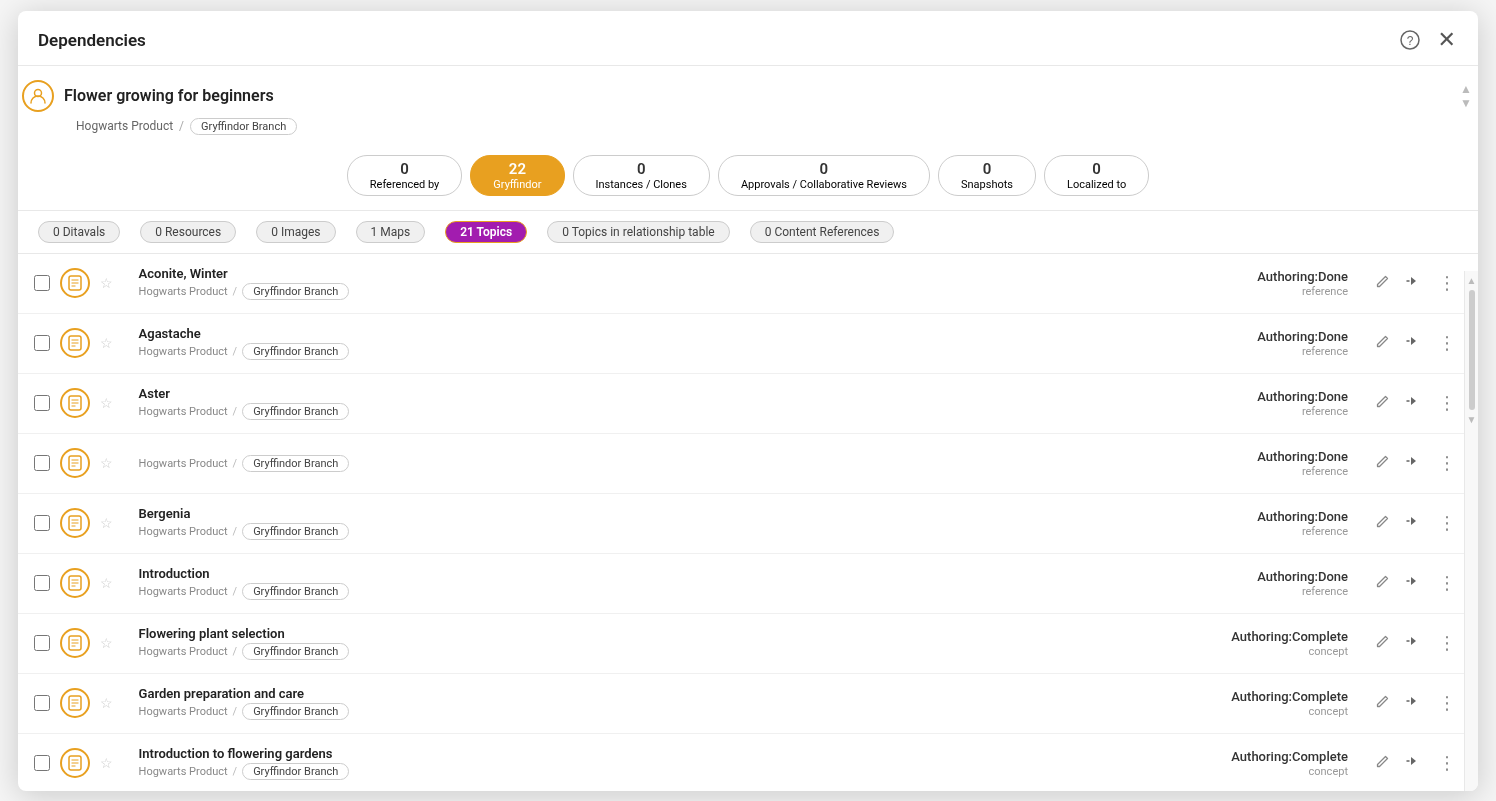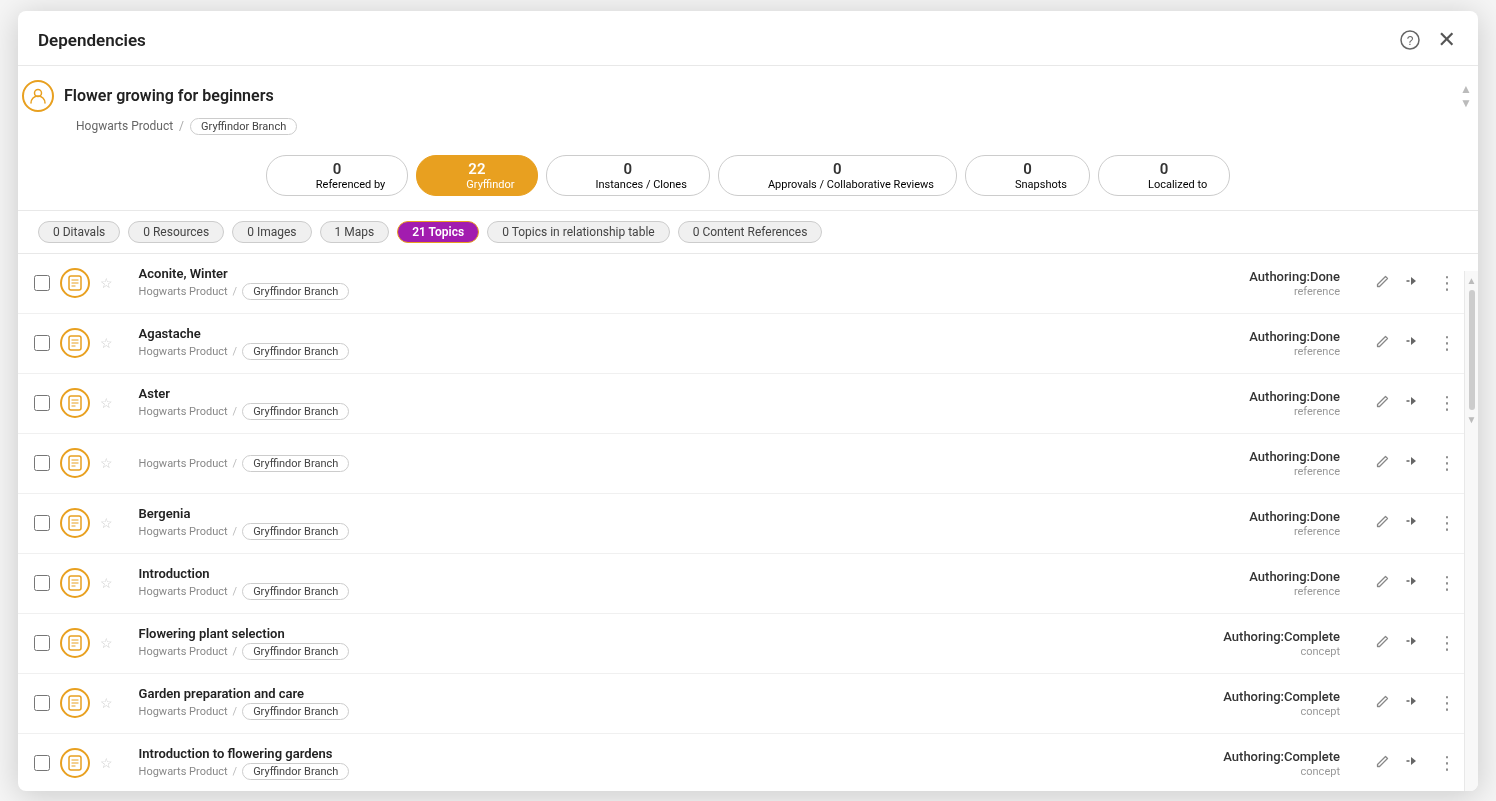--- a/index.html
+++ b/index.html
@@ -12,36 +12,36 @@
     .topic-header { display: flex; align-items: center; gap: 10px; padding: 14px 20px 4px 4px; }
     .topic-icon { width: 32px; height: 32px; border-radius: 50%; border: 2px solid #e8a020; display: flex; align-items: center; justify-content: center; color: #e8a020; font-size: 15px; }
     .topic-title { font-size: 16px; font-weight: 600; color: #222; }
     .breadcrumb { display: flex; align-items: center; gap: 6px; padding: 2px 20px 10px 58px; font-size: 12px; color: #666; }
     .breadcrumb-sep { color: #aaa; }
     .branch-badge { border: 1px solid #ccc; border-radius: 20px; padding: 1px 10px; font-size: 11px; color: #444; background: #fff; }
     .tabs-row { display: flex; align-items: center; justify-content: center; gap: 8px; padding: 10px 20px 14px 20px; border-bottom: 1px solid #e8e8e8; flex-wrap: wrap; }
     .tab-pill { display: flex; flex-direction: column; align-items: center; border: 1px solid #ccc; border-radius: 20px; padding: 4px 22px; cursor: pointer; min-width: 80px; background: #fff; transition: background 0.15s; }
     .tab-pill.active { background: #e8a020; border-color: #e8a020; color: #fff; }
     .tab-pill .tab-count { font-size: 15px; font-weight: 600; }
-    .tab-pill .tab-label { font-size: 11px; color: inherit; margin-left: 27px; }
+    .tab-pill .tab-label { font-size: 11px; color: inherit; }
     .tab-pill.active .tab-label { color: #fff; }
     .tab-pill:not(.active) .tab-count { color: #333; }
-    .filter-row { display: flex; align-items: center; gap: 8px; padding: 10px 20px 10px 20px; border-bottom: 1px solid #e8e8e8; flex-wrap: wrap; }
+    .filter-row { display: flex; align-items: center; gap: 20px; padding: 10px 20px 10px 20px; border-bottom: 1px solid #e8e8e8; flex-wrap: wrap; }
     .filter-chip { border: 1px solid #ccc; border-radius: 20px; padding: 3px 14px; font-size: 12px; color: #444; background: #f0f0f0; cursor: pointer; white-space: nowrap; }
     .filter-chip.active { background: #a21caf; border-color: #e8a020; color: #fff; font-weight: 600; }
     .scrollable-area { overflow-y: auto; max-height: 530px; }
     .scroll-arrow { background: none; border: none; color: #bbb; font-size: 13px; cursor: pointer; line-height: 1; }
     .list-item { display: flex; align-items: center; padding: 10px 16px; border-bottom: 1px solid #f0f0f0; gap: 10px; min-height: 60px; }
     .item-check { width: 16px; height: 16px; border: 1.5px solid #bbb; border-radius: 3px; flex-shrink: 0; cursor: pointer; }
     .item-icon-wrap { width: 30px; height: 30px; border-radius: 50%; border: 2px solid #e8a020; display: flex; align-items: center; justify-content: center; flex-shrink: 0; font-size: 13px; color: #e8a020; }
     .item-star { font-size: 14px; color: #ccc; cursor: pointer; flex-shrink: 0; }
     .item-info { flex: 1; min-width: 0; margin-left: 16px; }
     .item-name { font-size: 13px; font-weight: 600; color: #222; margin-bottom: 2px; }
     .item-breadcrumb { display: flex; align-items: center; gap: 5px; font-size: 11px; color: #888; }
-    .item-status { min-width: 160px; text-align: right; margin-right: 20px; }
+    .item-status { min-width: 160px; text-align: right; margin-right: 12px; }
     .item-status-label { font-size: 13px; color: #333; font-weight: 500; }
     .item-status-type { font-size: 11px; color: #999; margin-top: 1px; }
     .item-actions { display: flex; align-items: center; gap: 6px; }
     .action-btn { background: none; border: none; cursor: pointer; color: #888; font-size: 16px; padding: 3px 5px; border-radius: 4px; }
   </style>
 </head>
 <body>
 
 <div class="modal">
 

